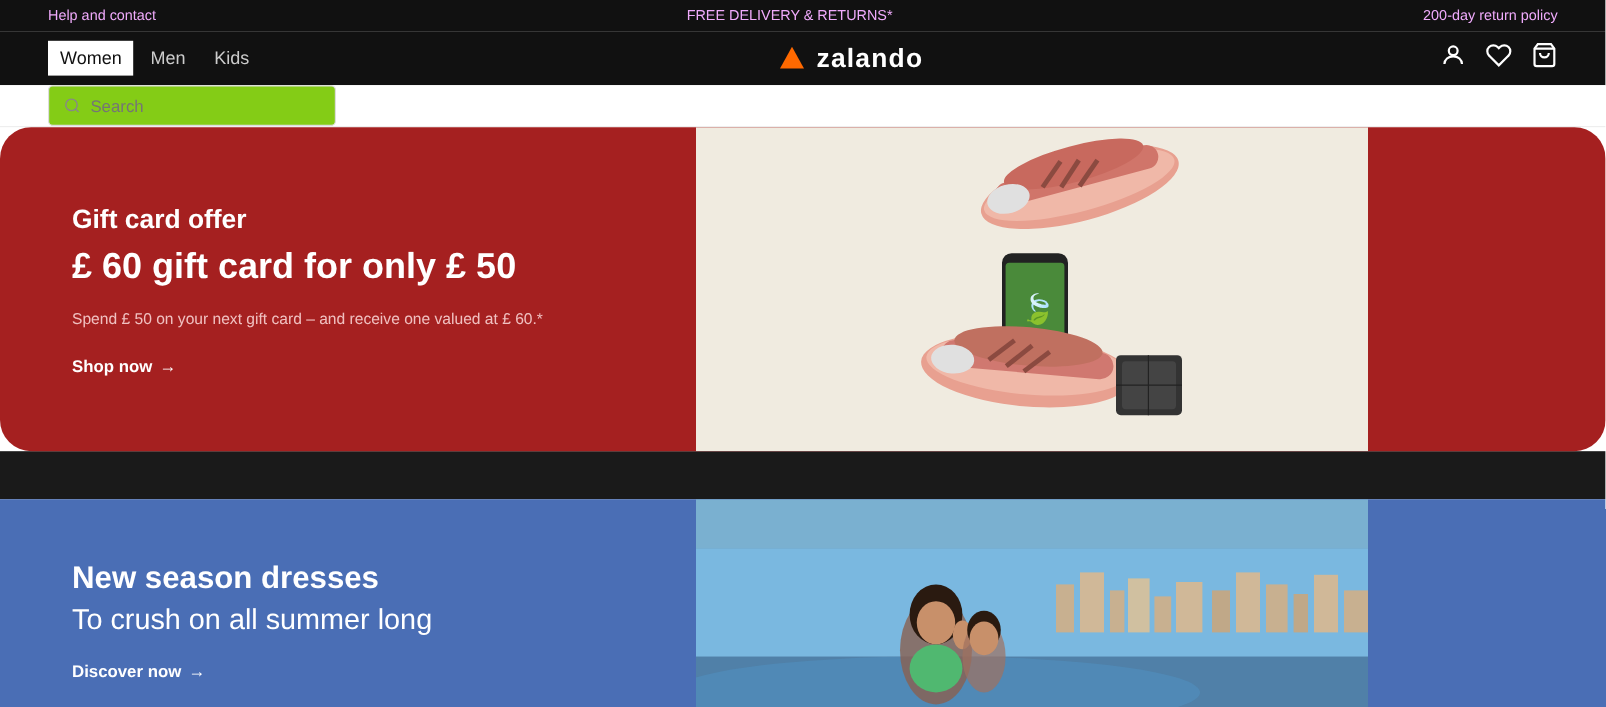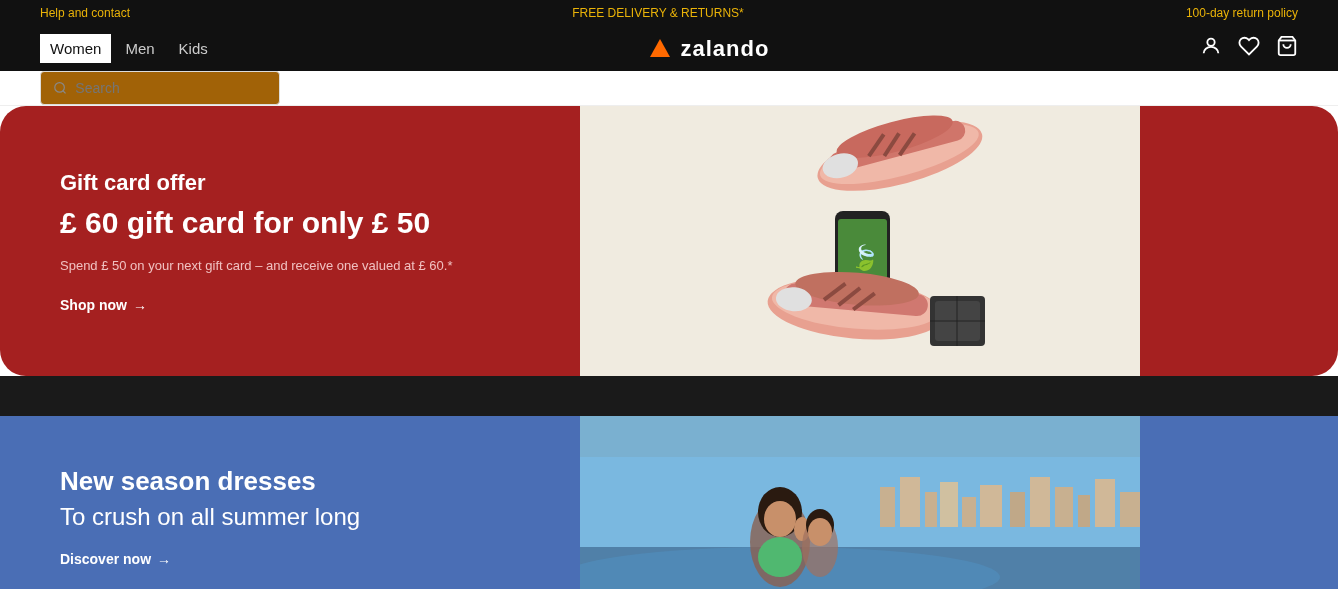--- a/index.html
+++ b/index.html
@@ -1,21 +1,21 @@
 <!DOCTYPE html>
 <html><head>
   <meta charset="utf-8">
   <style>
     * { margin: 0; padding: 0; box-sizing: border-box; }
     body { font-family: Arial, sans-serif; width: 1338px; overflow-x: hidden; }
 
     
     .top-bar {
       background: #111;
-      color: #eab308;
+      color: #f0abfc;
       font-size: 12px;
       display: flex;
       justify-content: space-between;
       align-items: center;
       padding: 6px 40px;
     }
 
     
     .nav-bar {
       background: #111;
@@ -84,21 +84,21 @@
       font-size: 13px;
       color: #111;
       padding: 16px 14px;
       cursor: pointer;
       white-space: nowrap;
       text-decoration: none;
     }
     .search-box {
       display: flex;
       align-items: center;
-      background: #a16207;
+      background: #84cc16;
       border: 1px solid #ddd;
       border-radius: 4px;
       padding: 8px 12px;
       gap: 8px;
       width: 240px;
     }
     .search-box input {
       border: none;
       background: transparent;
       font-size: 14px;
@@ -207,21 +207,21 @@
       justify-content: center;
       overflow: hidden;
     }
   </style>
 </head>
 <body>
 
 <div class="top-bar">
   <span>Help and contact</span>
   <span>FREE DELIVERY &amp; RETURNS*</span>
-  <span>100-day return policy</span>
+  <span>200-day return policy</span>
 </div>
 
 <div class="nav-bar">
   <div class="nav-tabs">
     <button class="nav-tab active">Women</button>
     <button class="nav-tab">Men</button>
     <button class="nav-tab">Kids</button>
   </div>
 
   <div class="logo">

